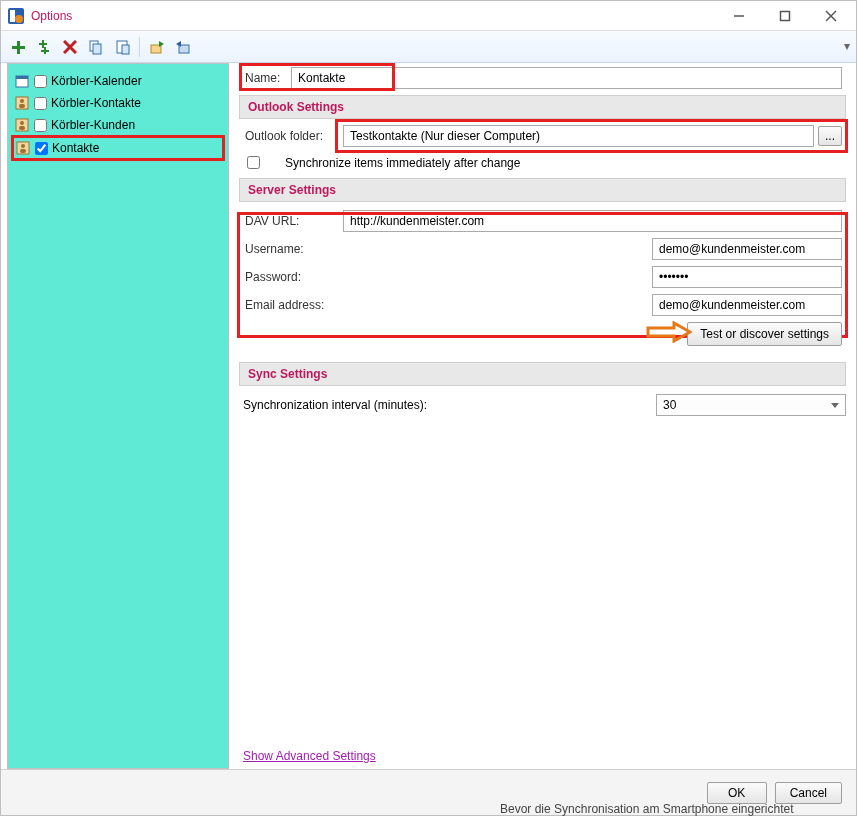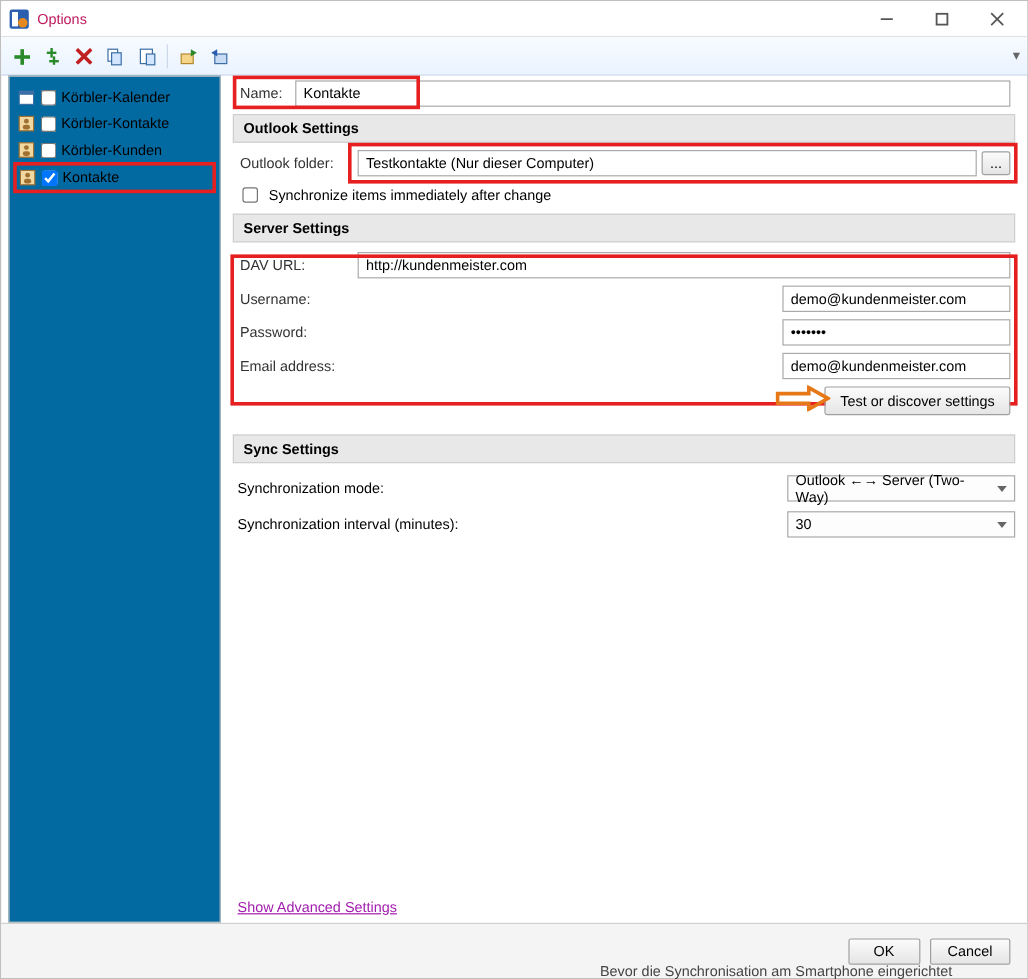--- a/index.html
+++ b/index.html
@@ -24,41 +24,41 @@
   }
   .tbtn { width:22px; height:22px; display:flex; align-items:center; justify-content:center; border-radius:2px; }
   .tsep { width:1px; height:20px; background:#ccd8e8; margin:0 2px; }
   .tool-overflow { position:absolute; right:6px; top:8px; color:#666; }
 
   .body {
     position:absolute; top:62px; left:6px; right:6px; bottom:46px;
     display:flex; gap:6px;
   }
   .tree {
-    width:177px; border:1px solid #bfbfbf; background:#0369a1; overflow:hidden;
+    width:222px; border:1px solid #bfbfbf; background:#5eead4; overflow:hidden;
   }
   .tree-inner { padding:6px 4px; }
   .tree-item {
     display:flex; align-items:center; gap:4px; padding:3px 2px; white-space:nowrap;
   }
   .tree-item .tico { width:16px; height:16px; display:inline-flex; align-items:center; justify-content:center; }
   .tree-item input[type=checkbox] { width:13px; height:13px; margin:0; }
   .hi-red { border:3px solid #e62020; }
 
   .content { flex:1; position:relative; }
 
   .row { display:flex; align-items:center; margin:0 4px; }
   .lbl { width:100px; color:#333; padding-left:2px; }
   .inp {
     flex:1; height:22px; border:1px solid #aaa; background:#fff; padding:2px 6px;
   }
 
   .section-hdr {
     background:#e8e8e8; border:1px solid #cfcfcf; padding:4px 8px; font-weight:bold;
-    color:#000000; margin:6px 4px 4px 4px;
+    color:#be185d; margin:6px 4px 4px 4px;
   }
 
   .btn {
     border:1px solid #9f9f9f; background:linear-gradient(#fbfbfb,#e5e5e5);
     padding:3px 14px; border-radius:2px; min-width:60px; text-align:center;
   }
   .btn.small { min-width:24px; padding:2px 4px; }
   .btn.wide { padding:4px 12px; }
 
   .linklike { color:#a21caf; text-decoration:underline; cursor:pointer; }
@@ -69,21 +69,21 @@
     justify-content:flex-end; gap:8px; padding:0 14px; background:#f4f4f4;
   }
 
   .sel-dd {
     height:22px; border:1px solid #aaa; background:#fdfdfd; display:flex;
     align-items:center; justify-content:space-between; padding:0 6px; width:190px;
   }
   .caret { width:0; height:0; border-left:4px solid transparent; border-right:4px solid transparent; border-top:5px solid #666; }
 
   .orange-arrow { position:absolute; }
-  .chkbox-row { display:flex; align-items:center; gap:6px; margin:6px 8px; }
+  .chkbox-row { display:flex; align-items:center; gap:22px; margin:6px 8px; }
 
   
   .peek1, .peek2, .peek3 { position:absolute; color:#444; font-size:12px; white-space:nowrap; }
 </style>
 </head>
 <body>
 
 <div class="window">
 
   <div class="titlebar">
@@ -267,27 +267,20 @@
         <div class="row" style="margin-top:6px; justify-content:flex-end; position:relative;">
           <svg class="orange-arrow" style="right:150px; top:-1px;" width="46" height="22">
             <path d="M2 7 L28 7 L28 2 L44 11 L28 20 L28 15 L2 15 Z" fill="none" stroke="#e67817" stroke-width="3"></path>
           </svg>
           <div class="btn wide">Test or discover settings</div>
         </div>
       </div>
 
       <div class="section-hdr" style="margin-top:16px;">Sync Settings</div>
 
-      <div class="row" style="margin:10px 4px 0 8px;">
-        <span style="flex:1;">Synchronization mode:</span>
-        <div class="sel-dd">
-          <span>Outlook ←→ Server (Two-Way)</span>
-          <span class="caret"></span>
-        </div>
-      </div>
       <div class="row" style="margin:8px 4px 0 8px;">
         <span style="flex:1;">Synchronization interval (minutes):</span>
         <div class="sel-dd">
           <span>30</span>
           <span class="caret"></span>
         </div>
       </div>
 
       <div style="position:absolute; left:8px; bottom:6px;">
         <span class="linklike">Show Advanced Settings</span>

